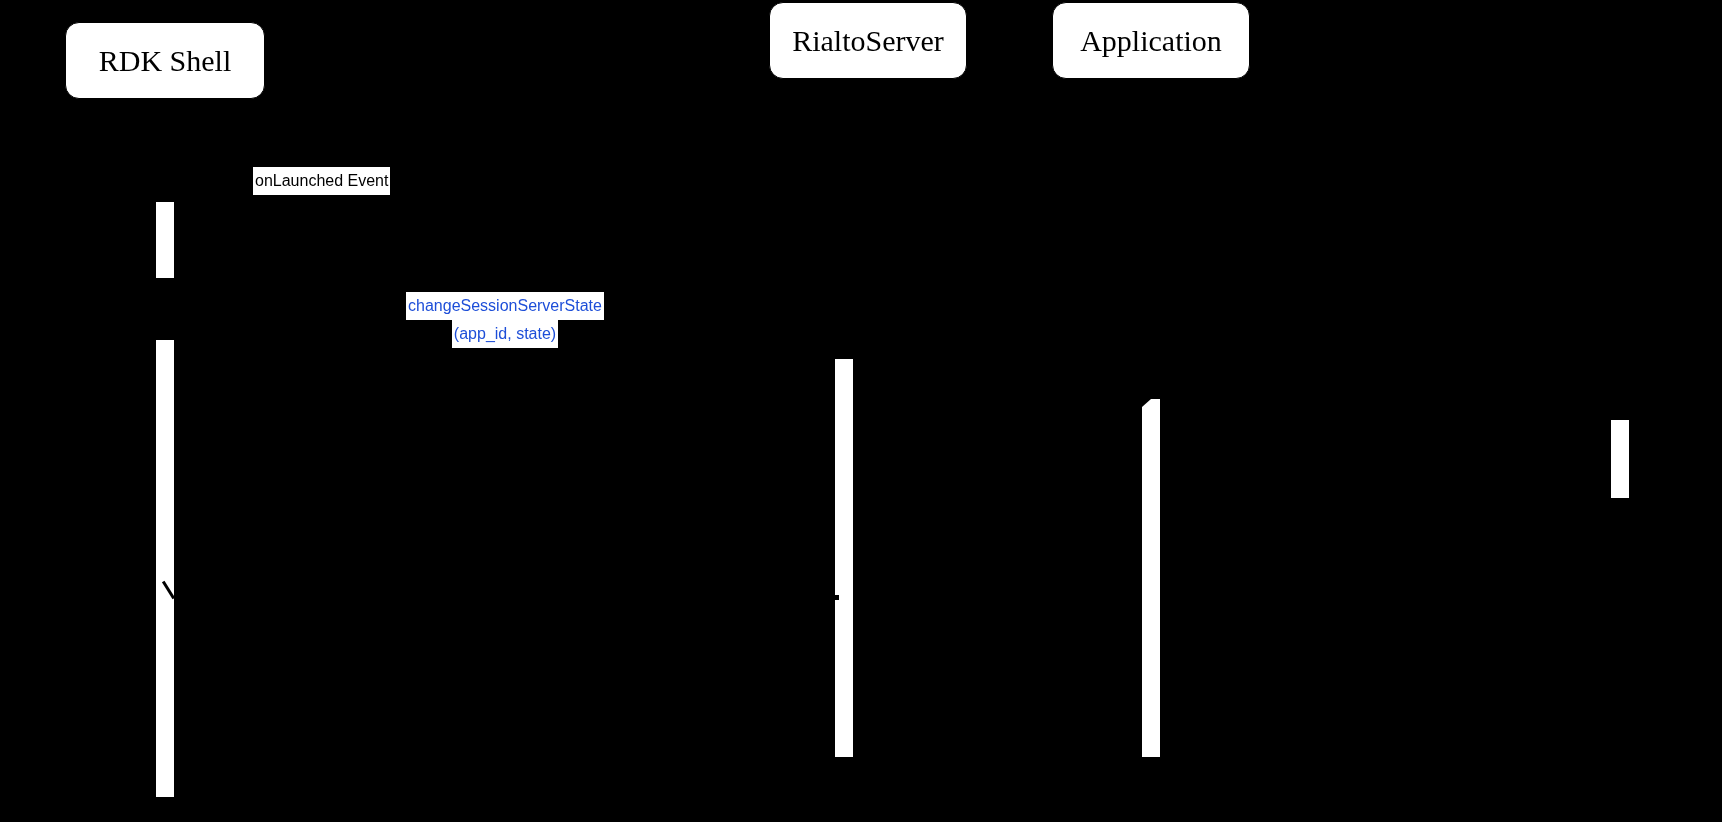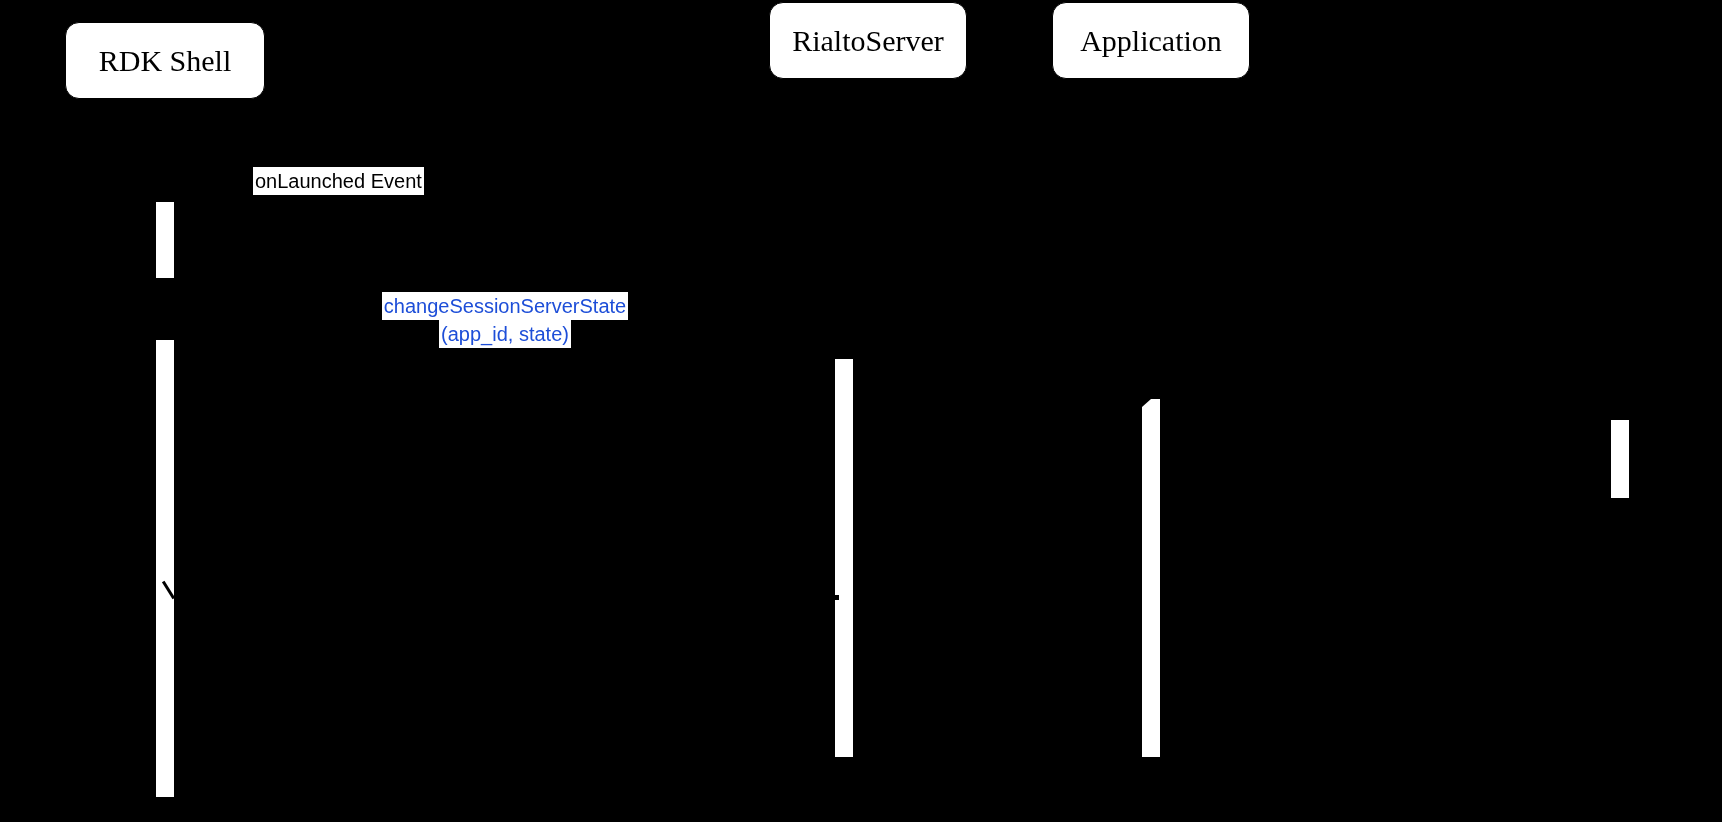--- a/index.html
+++ b/index.html
@@ -33,21 +33,21 @@
     width: 2px;
     background: #000000; 
   }
   .activation {
     position: absolute;
     width: 18px;
     background: #ffffff;
   }
   .msg-label {
     position: absolute;
-    font-size: 20px;
+    font-size: 16px;
     line-height: 28px;
     white-space: nowrap;
   }
   .msg-label .bgline {
     display: table;
     margin: 0 auto;
     background: #ffffff;
     padding: 0 2px;
   }
   .frag {

